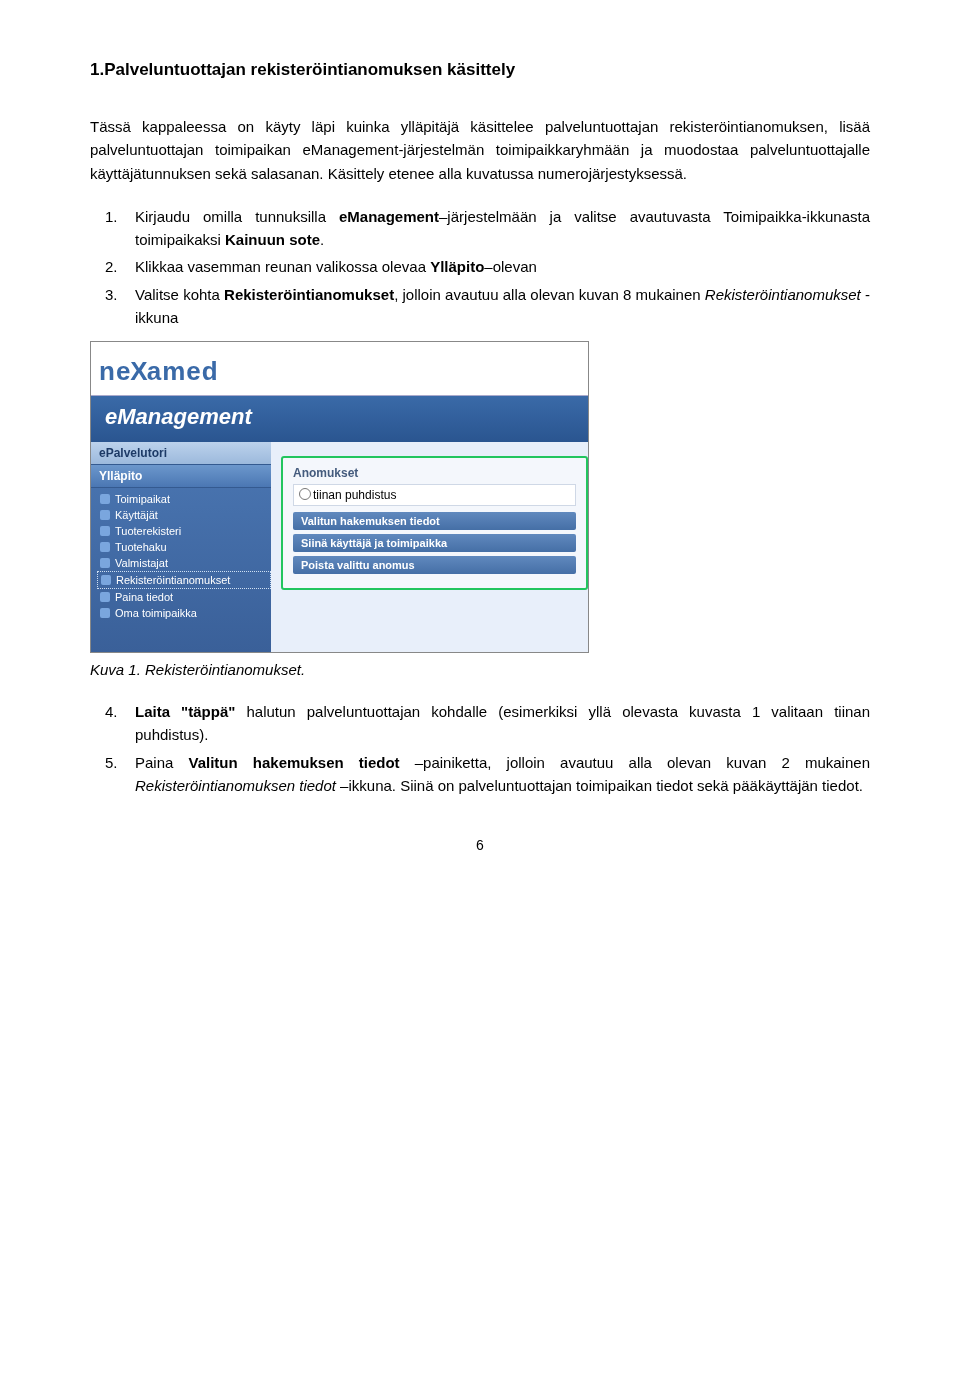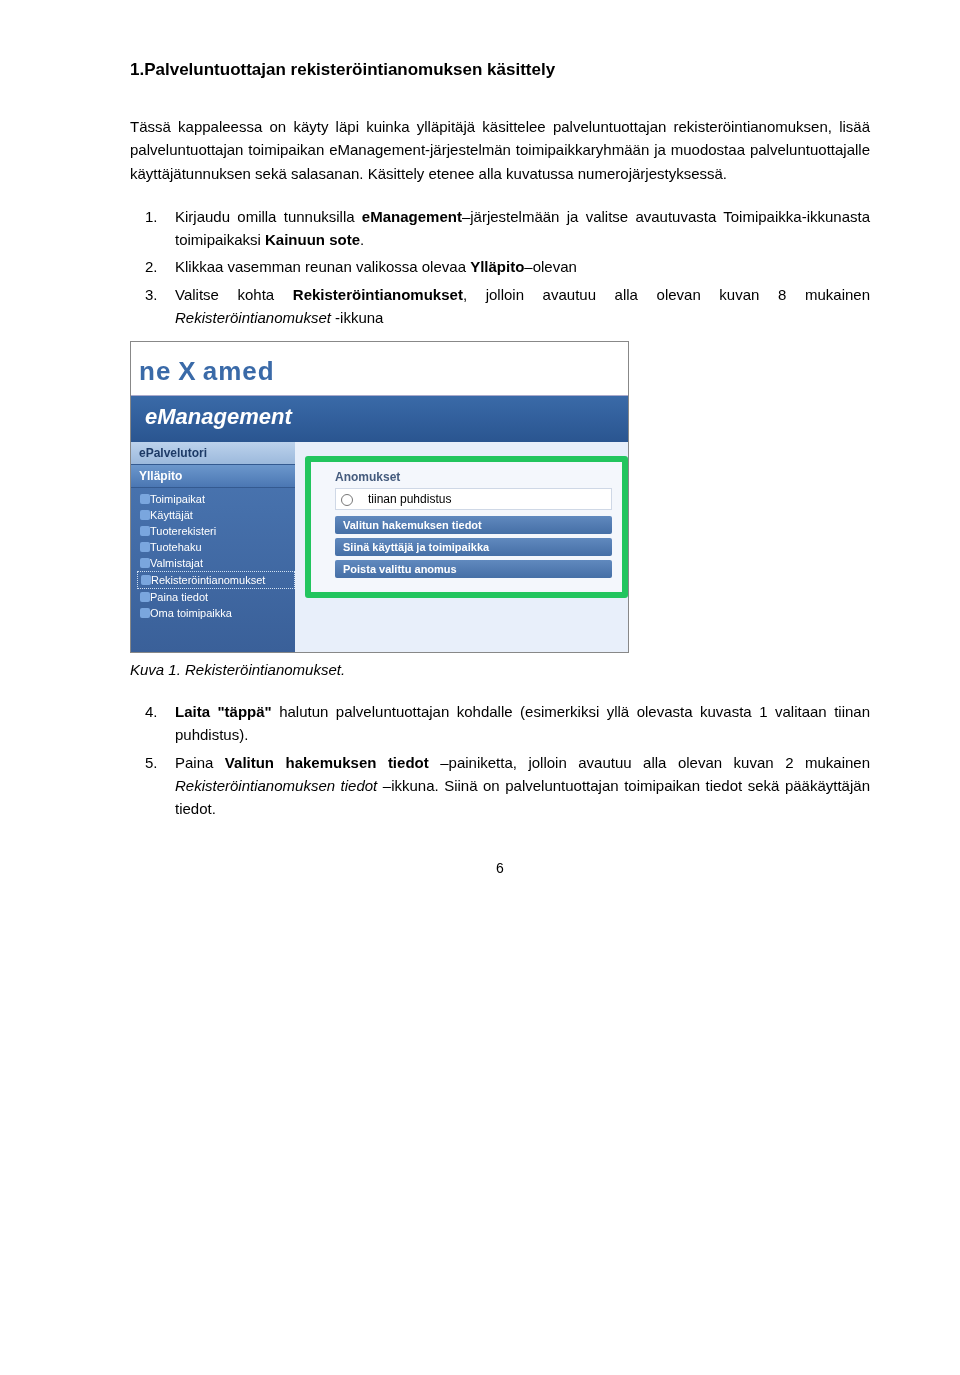--- a/index.html
+++ b/index.html
@@ -7,21 +7,20 @@
     padding: 0;
     font-family: Arial, Helvetica, sans-serif;
     font-size: 15px;
     color: #000;
     background: #fff;
     width: 960px;
   }
   .page {
     padding: 60px 90px 30px 90px;
     box-sizing: border-box;
-    margin-left: 40px;
   }
   h2.section-heading {
     font-size: 17px;
     font-weight: bold;
     margin: 0 0 35px 0;
   }
   p.body-text {
     line-height: 1.55;
     text-align: justify;
     margin: 0 0 20px 0;
@@ -52,21 +51,21 @@
     font-family: Tahoma, Arial, sans-serif;
   }
   .nex-logo-bar {
     background: #fff;
     padding: 14px 8px 8px 8px;
     border-bottom: 1px solid #aac;
   }
   .nex-logo {
     display: flex;
     align-items: center;
-    gap: 8px;
+    gap: 0;
   }
   .nex-logo-text {
     font-size: 26px;
     font-weight: bold;
     letter-spacing: 1px;
     color: #3a6aa8;
     font-family: "Arial Black", Arial, sans-serif;
   }
   .nex-logo-x {
     color: #3a6aa8;
@@ -81,21 +80,21 @@
     font-style: italic;
     padding: 8px 14px 12px 14px;
     font-weight: bold;
   }
   .app-body {
     display: flex;
     background: #e8effa;
     min-height: 210px;
   }
   .sidebar {
-    width: 164px;
+    width: 180px;
     background: linear-gradient(#4b77b3, #3a6099);
     color: #fff;
     font-size: 11px;
   }
   .sidebar-section-title {
     background: linear-gradient(#6c97cc, #4b77b3);
     padding: 4px 8px;
     font-weight: bold;
     font-size: 12px;
     border-bottom: 1px solid #345a90;
@@ -106,20 +105,21 @@
   }
   .sidebar-list {
     list-style: none;
     margin: 3px 0 6px 0;
     padding: 0 0 0 6px;
   }
   .sidebar-list li {
     padding: 2px 3px;
     display: flex;
     align-items: center;
+    gap: 5px;
   }
   .sidebar-list li.selected {
     border: 1px dotted #cfe0f3;
   }
   .side-icon {
     display: inline-block;
     width: 10px;
     height: 10px;
     background: #7aa6de;
     border-radius: 2px;
@@ -131,38 +131,38 @@
   }
   .content-title {
     font-size: 22px;
     color: #2a4f85;
     padding: 2px 10px 0 10px;
     white-space: nowrap;
   }
   .content-card {
     margin: 8px 0 0 10px;
     background: #f4f7fc;
-    border: 6px solid #22c55e;
+    border: 2px solid #22c55e;
     border-radius: 3px;
-    padding: 8px 10px 10px 24px;
+    padding: 8px 10px 10px 10px;
   }
   .card-heading {
     font-size: 12px;
     font-weight: bold;
     color: #445b7d;
     margin-bottom: 4px;
   }
   .radio-row {
     background: #fff;
     border: 1px solid #cfd8e6;
     padding: 3px 5px;
     font-size: 12px;
     display: flex;
-    align-items: flex-end;
-    gap: 15px;
+    align-items: flex-start;
+    gap: 2px;
     margin-bottom: 6px;
   }
   .radio-dot {
     width: 10px;
     height: 10px;
     border: 1px solid #777;
     border-radius: 50%;
     display: inline-block;
   }
   .blue-bar-btn {

